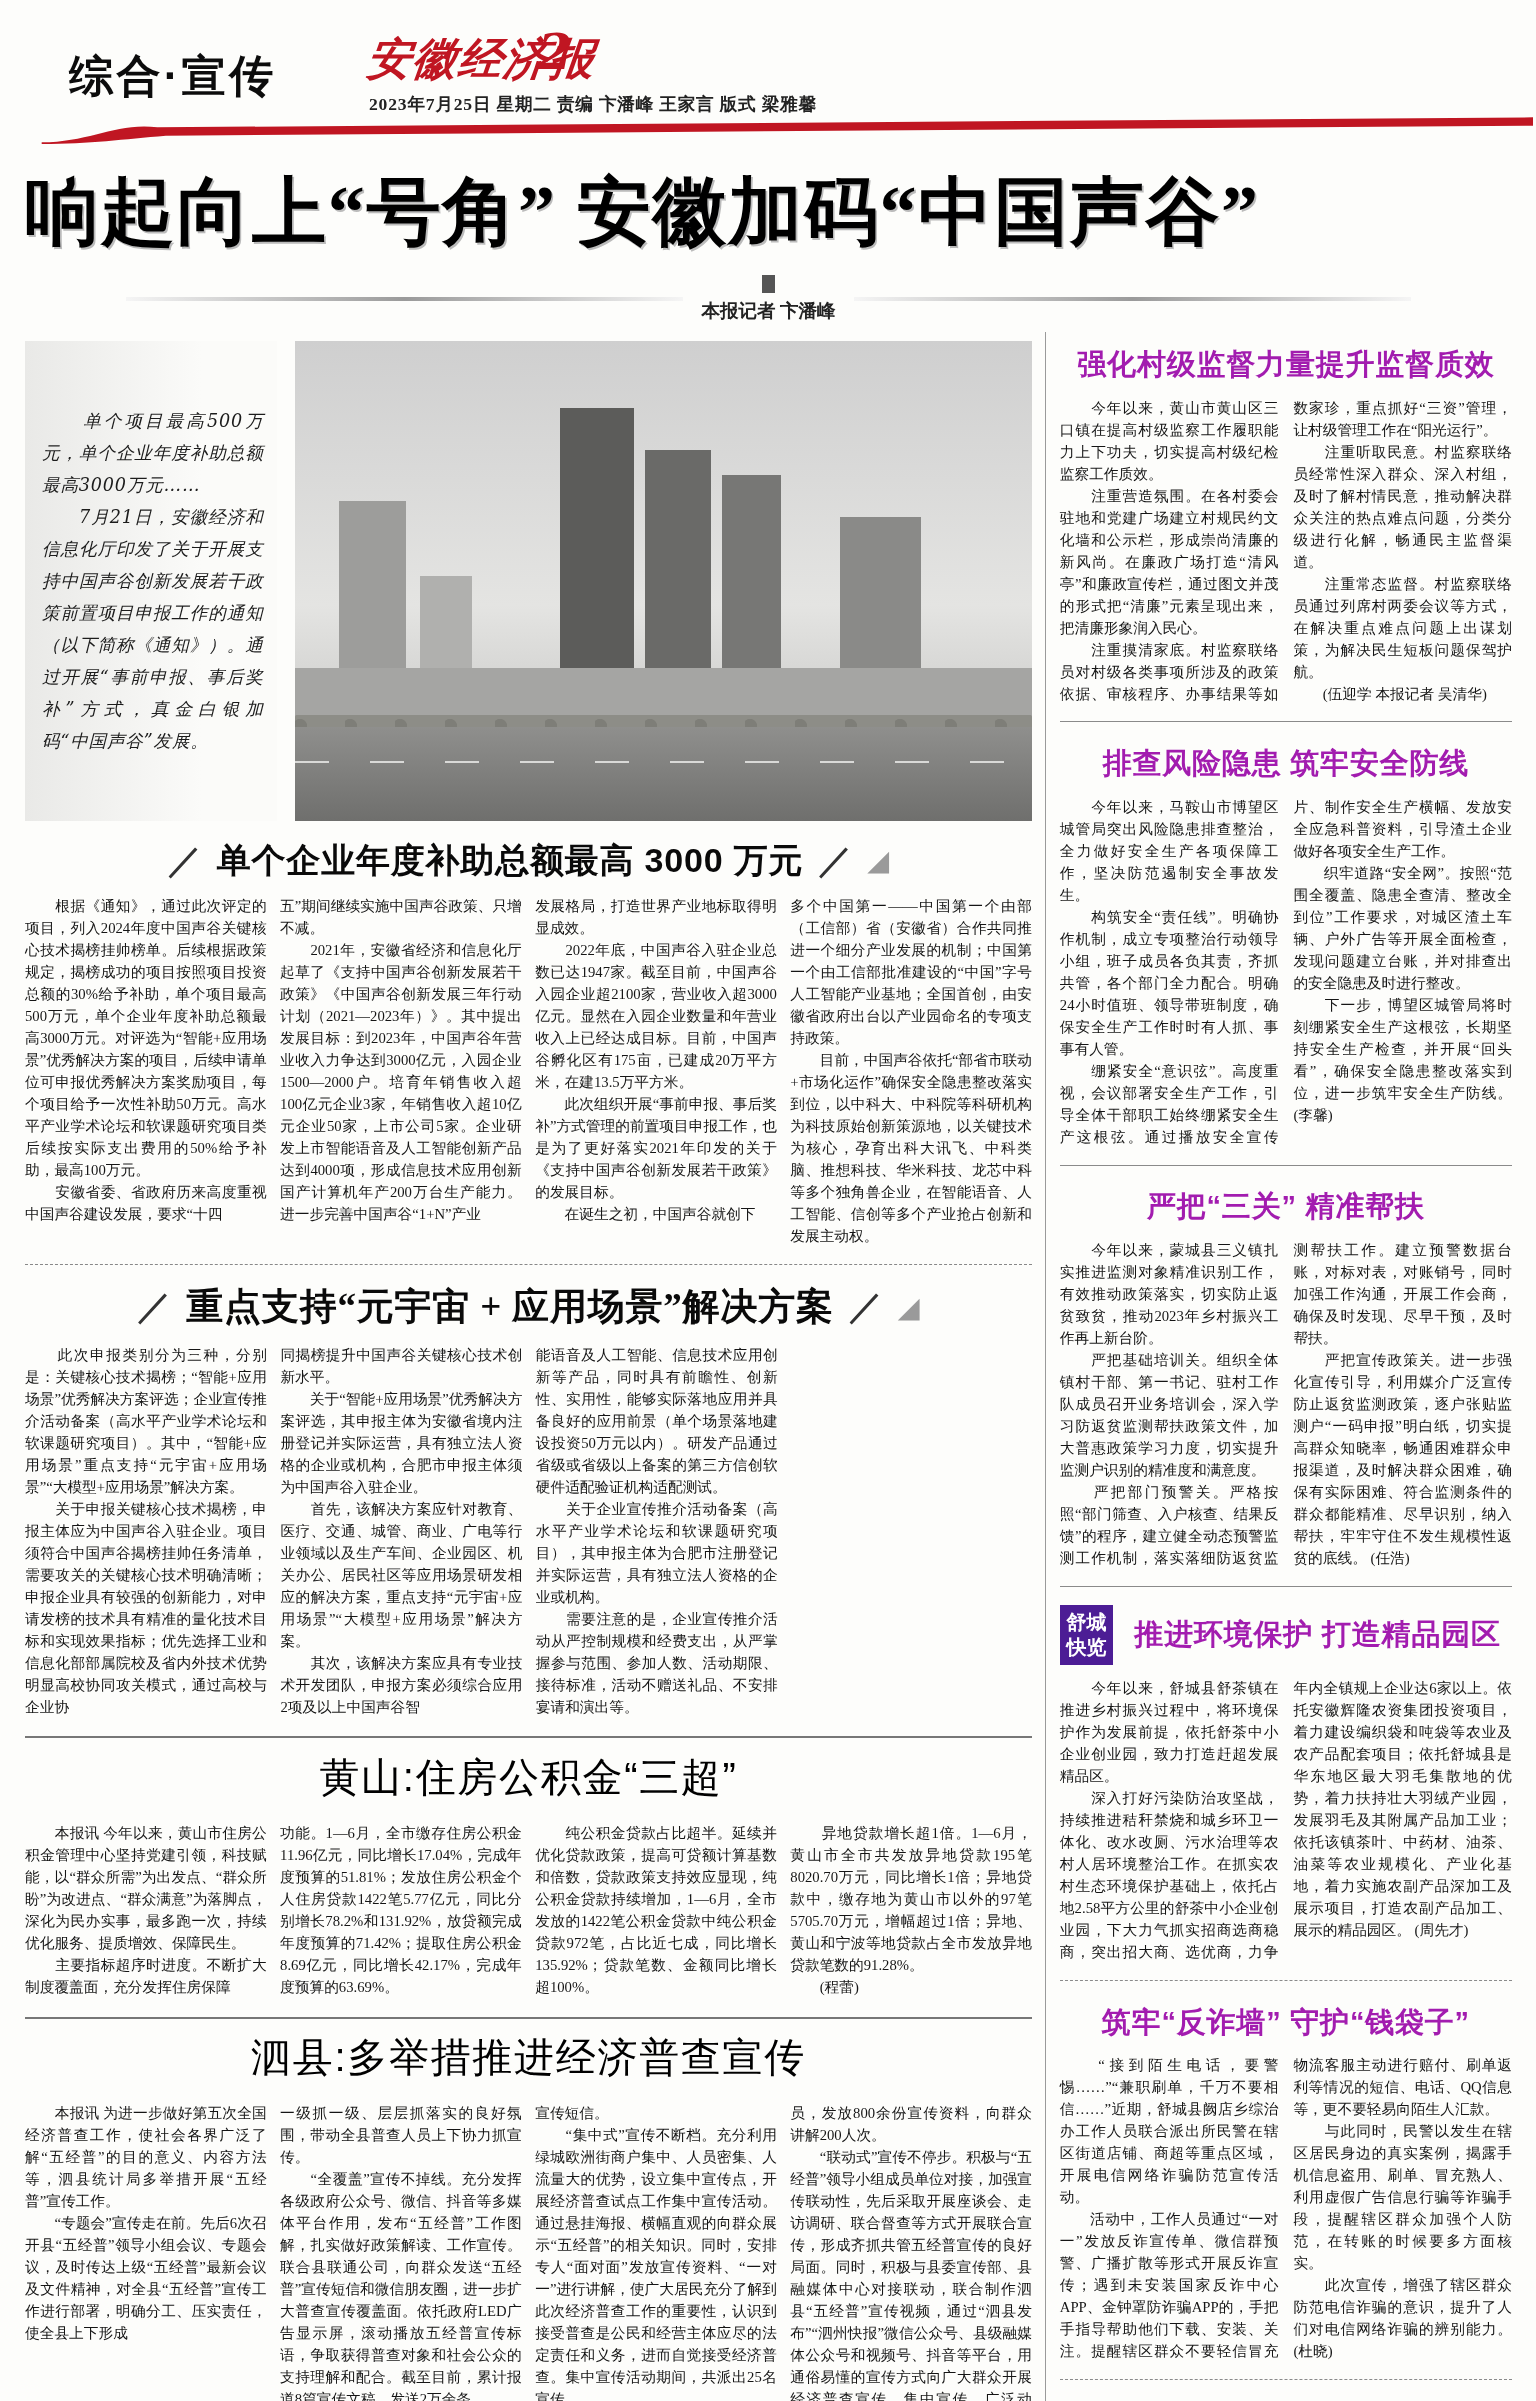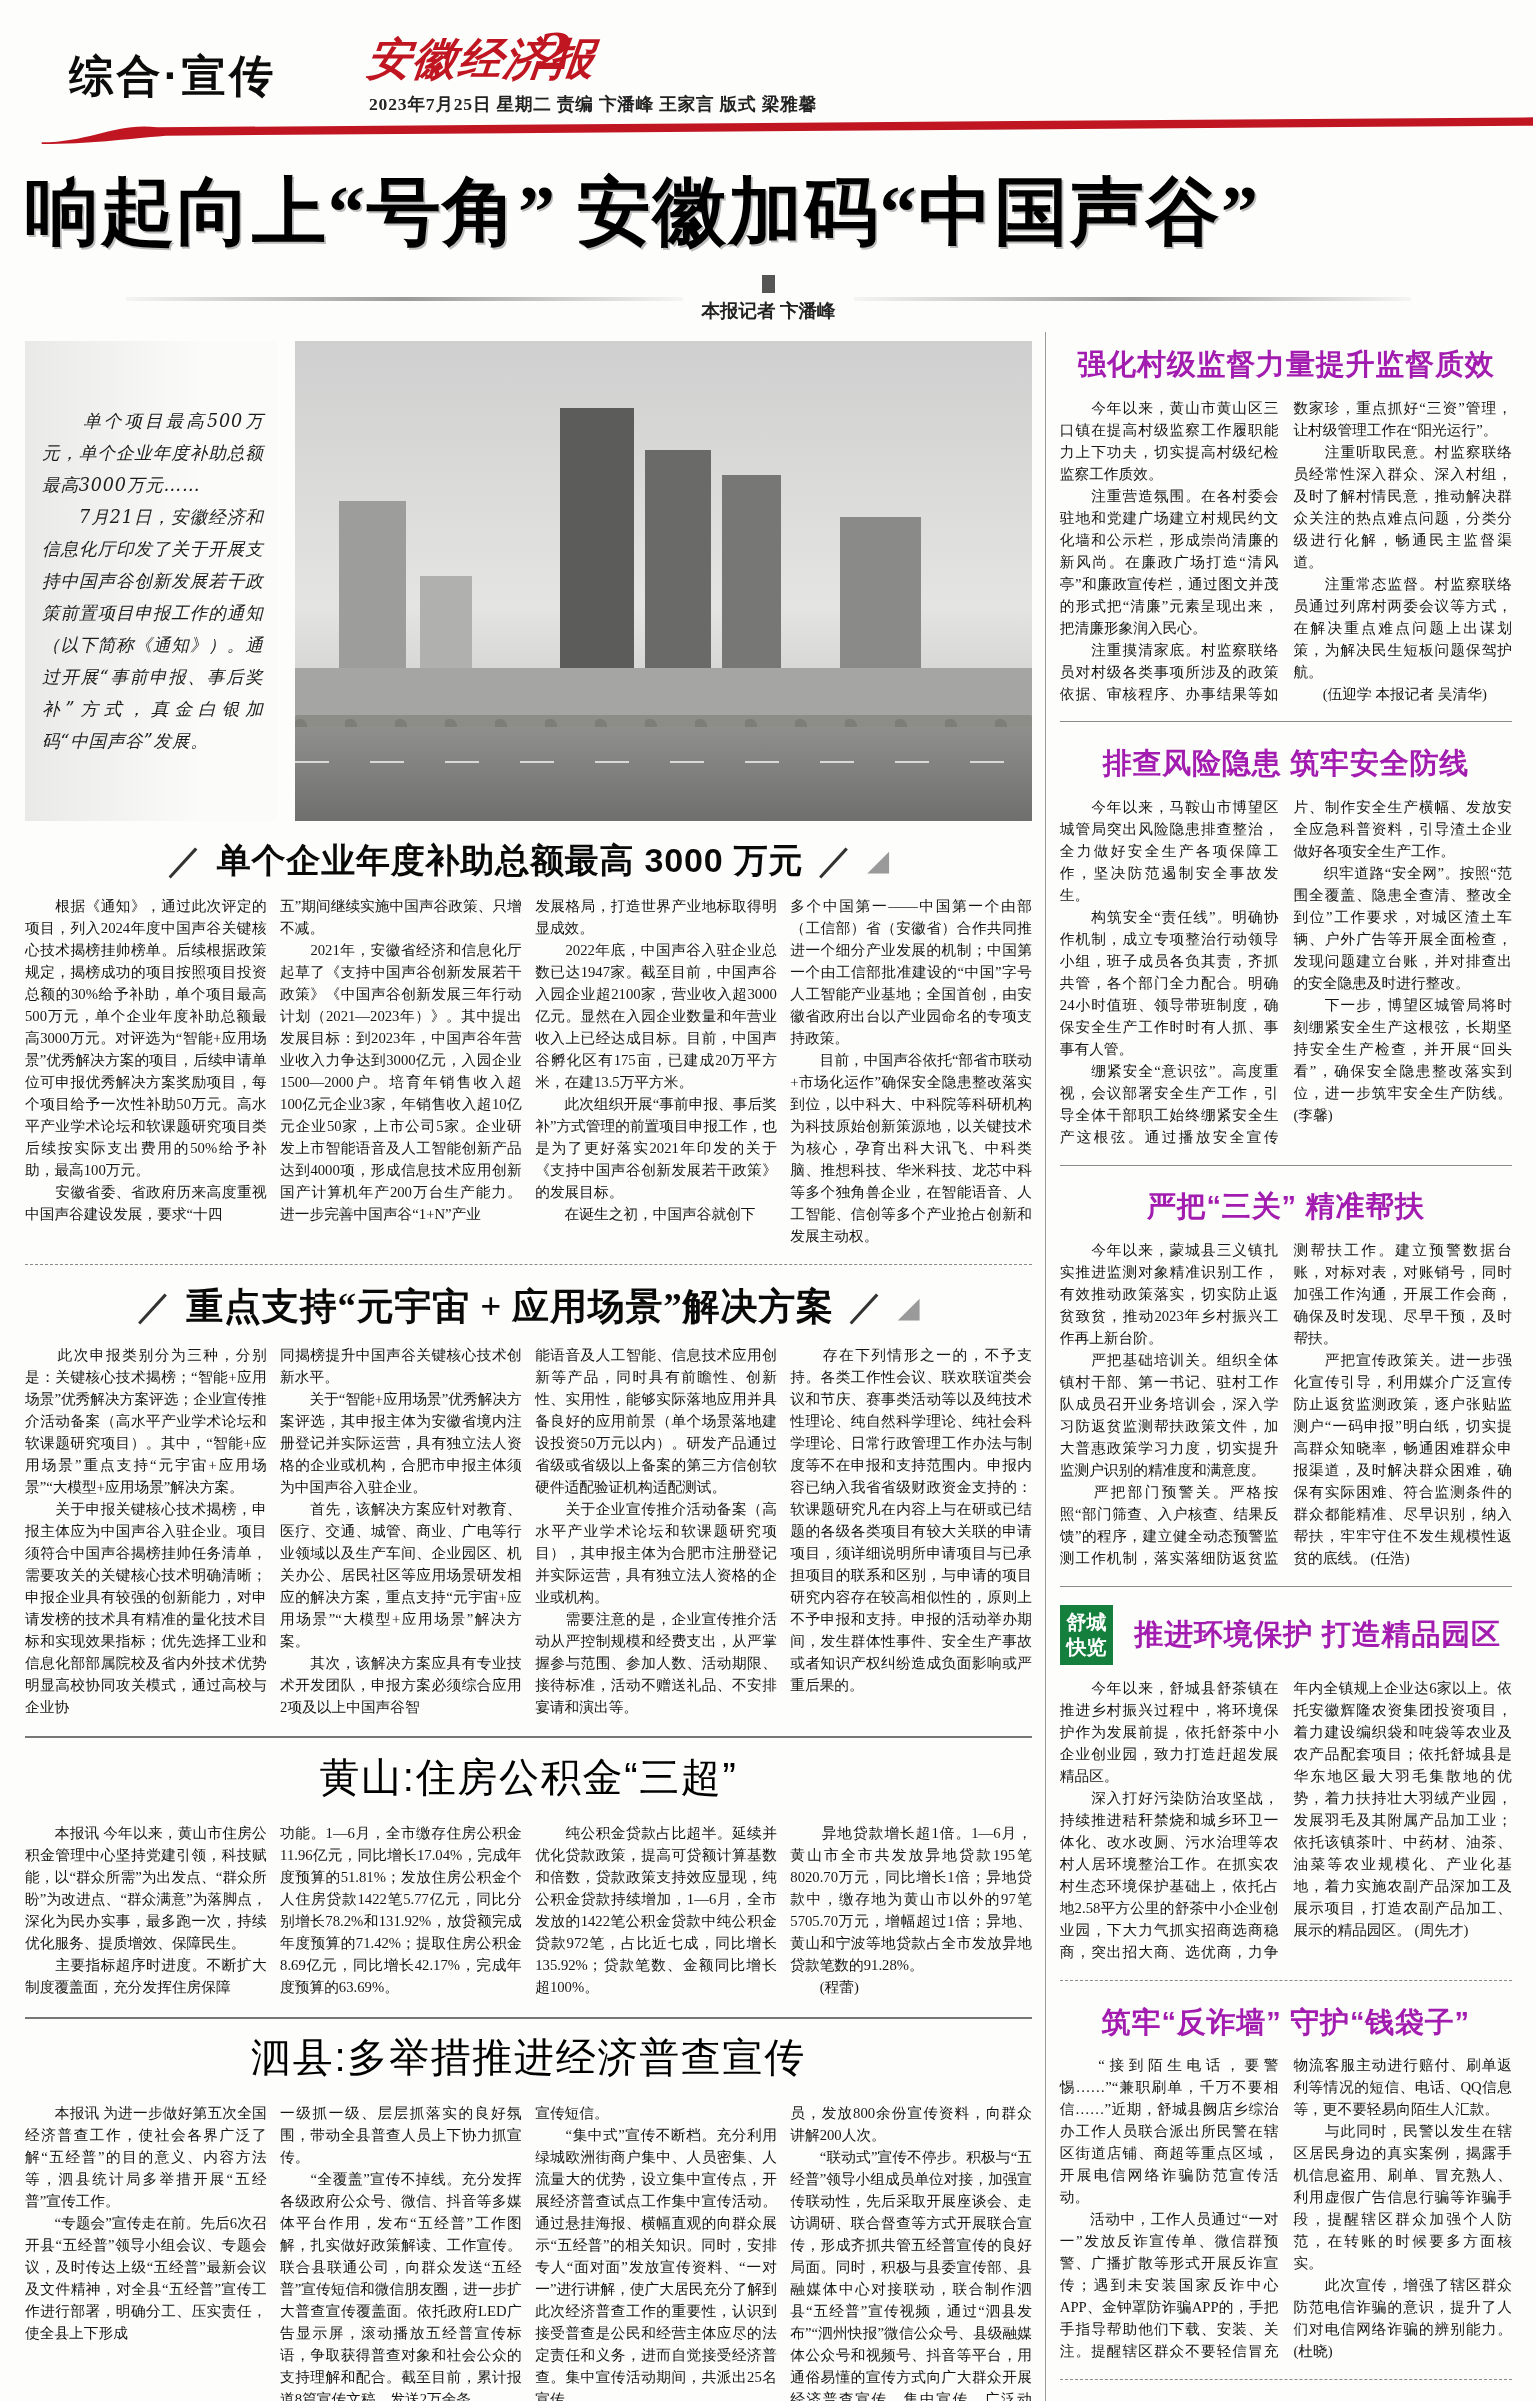--- a/index.html
+++ b/index.html
@@ -93,21 +93,21 @@
   }
   
   .r-art { padding:5px 0 8.4px 0; }
   .r-art .r-title { text-align:center; font-family:"Liberation Sans","DejaVu Sans",sans-serif;
     font-weight:900; font-size:29px; color:#a21caf; margin:8.4px 0 11.7px 0; letter-spacing:0.8px; }
   .r-body { columns:2; column-gap:15px; font-size:14.7px; line-height:22px;
     text-align:justify; white-space:pre-line; color:#151515; }
   .r-sep-solid { border:none; border-top:1.7px solid #8a8a8a; margin:8.4px 0; }
   .r-sep-dash { border:none; border-top:1.7px dashed #8a8a8a; margin:8.4px 0; }
   .badge-title { display:flex; align-items:center; gap:10px; margin:5px 0 11.7px 0; }
-  .badge { background:#15803d; color:#fff; font-family:"Liberation Sans",sans-serif;
+  .badge { background:#4c1d95; color:#fff; font-family:"Liberation Sans",sans-serif;
     font-weight:bold; font-size:20px; line-height:25px; padding:5px 6.7px; text-align:center;
     white-space:pre-line; flex:0 0 auto; }
   .badge-title .r-title { margin:4px; flex:1; }
 </style>
 </head>
 <body>
 
 <div class="page">
 
   <div class="masthead-row">
@@ -184,21 +184,20 @@
       <div class="cols4">
         <div class="bodycol">　　此次申报类别分为三种，分别是：关键核心技术揭榜；“智能+应用场景”优秀解决方案评选；企业宣传推介活动备案（高水平产业学术论坛和软课题研究项目）。其中，“智能+应用场景”重点支持“元宇宙+应用场景”“大模型+应用场景”解决方案。
 　　关于申报关键核心技术揭榜，申报主体应为中国声谷入驻企业。项目须符合中国声谷揭榜挂帅任务清单，需要攻关的关键核心技术明确清晰；申报企业具有较强的创新能力，对申请发榜的技术具有精准的量化技术目标和实现效果指标；优先选择工业和信息化部部属院校及省内外技术优势明显高校协同攻关模式，通过高校与企业协</div>
         <div class="bodycol">同揭榜提升中国声谷关键核心技术创新水平。
 　　关于“智能+应用场景”优秀解决方案评选，其申报主体为安徽省境内注册登记并实际运营，具有独立法人资格的企业或机构，合肥市申报主体须为中国声谷入驻企业。
 　　首先，该解决方案应针对教育、医疗、交通、城管、商业、广电等行业领域以及生产车间、企业园区、机关办公、居民社区等应用场景研发相应的解决方案，重点支持“元宇宙+应用场景”“大模型+应用场景”解决方案。
 　　其次，该解决方案应具有专业技术开发团队，申报方案必须综合应用2项及以上中国声谷智</div>
         <div class="bodycol">能语音及人工智能、信息技术应用创新等产品，同时具有前瞻性、创新性、实用性，能够实际落地应用并具备良好的应用前景（单个场景落地建设投资50万元以内）。研发产品通过省级或省级以上备案的第三方信创软硬件适配验证机构适配测试。
 　　关于企业宣传推介活动备案（高水平产业学术论坛和软课题研究项目），其申报主体为合肥市注册登记并实际运营，具有独立法人资格的企业或机构。
 　　需要注意的是，企业宣传推介活动从严控制规模和经费支出，从严掌握参与范围、参加人数、活动期限、接待标准，活动不赠送礼品、不安排宴请和演出等。</div>
-        <div class="bodycol">　　存在下列情形之一的，不予支持。各类工作性会议、联欢联谊类会议和节庆、赛事类活动等以及纯技术性理论、纯自然科学理论、纯社会科学理论、日常行政管理工作办法与制度等不在申报和支持范围内。申报内容已纳入我省省级财政资金支持的：软课题研究凡在内容上与在研或已结题的各级各类项目有较大关联的申请项目，须详细说明所申请项目与已承担项目的联系和区别，与申请的项目研究内容存在较高相似性的，原则上不予申报和支持。申报的活动举办期间，发生群体性事件、安全生产事故或者知识产权纠纷造成负面影响或严重后果的。</div>
       </div>
 
       <hr class="solid">
 
       <div>
         <div class="big-title">黄山:住房公积金“三超”</div>
         <div class="cols4">
           <div class="bodycol">　　本报讯  今年以来，黄山市住房公积金管理中心坚持党建引领，科技赋能，以“群众所需”为出发点、“群众所盼”为改进点、“群众满意”为落脚点，深化为民办实事，最多跑一次，持续优化服务、提质增效、保障民生。
 　　主要指标超序时进度。不断扩大制度覆盖面，充分发挥住房保障</div>
           <div class="bodycol">功能。1—6月，全市缴存住房公积金11.96亿元，同比增长17.04%，完成年度预算的51.81%；发放住房公积金个人住房贷款1422笔5.77亿元，同比分别增长78.2%和131.92%，放贷额完成年度预算的71.42%；提取住房公积金8.69亿元，同比增长42.17%，完成年度预算的63.69%。</div>

